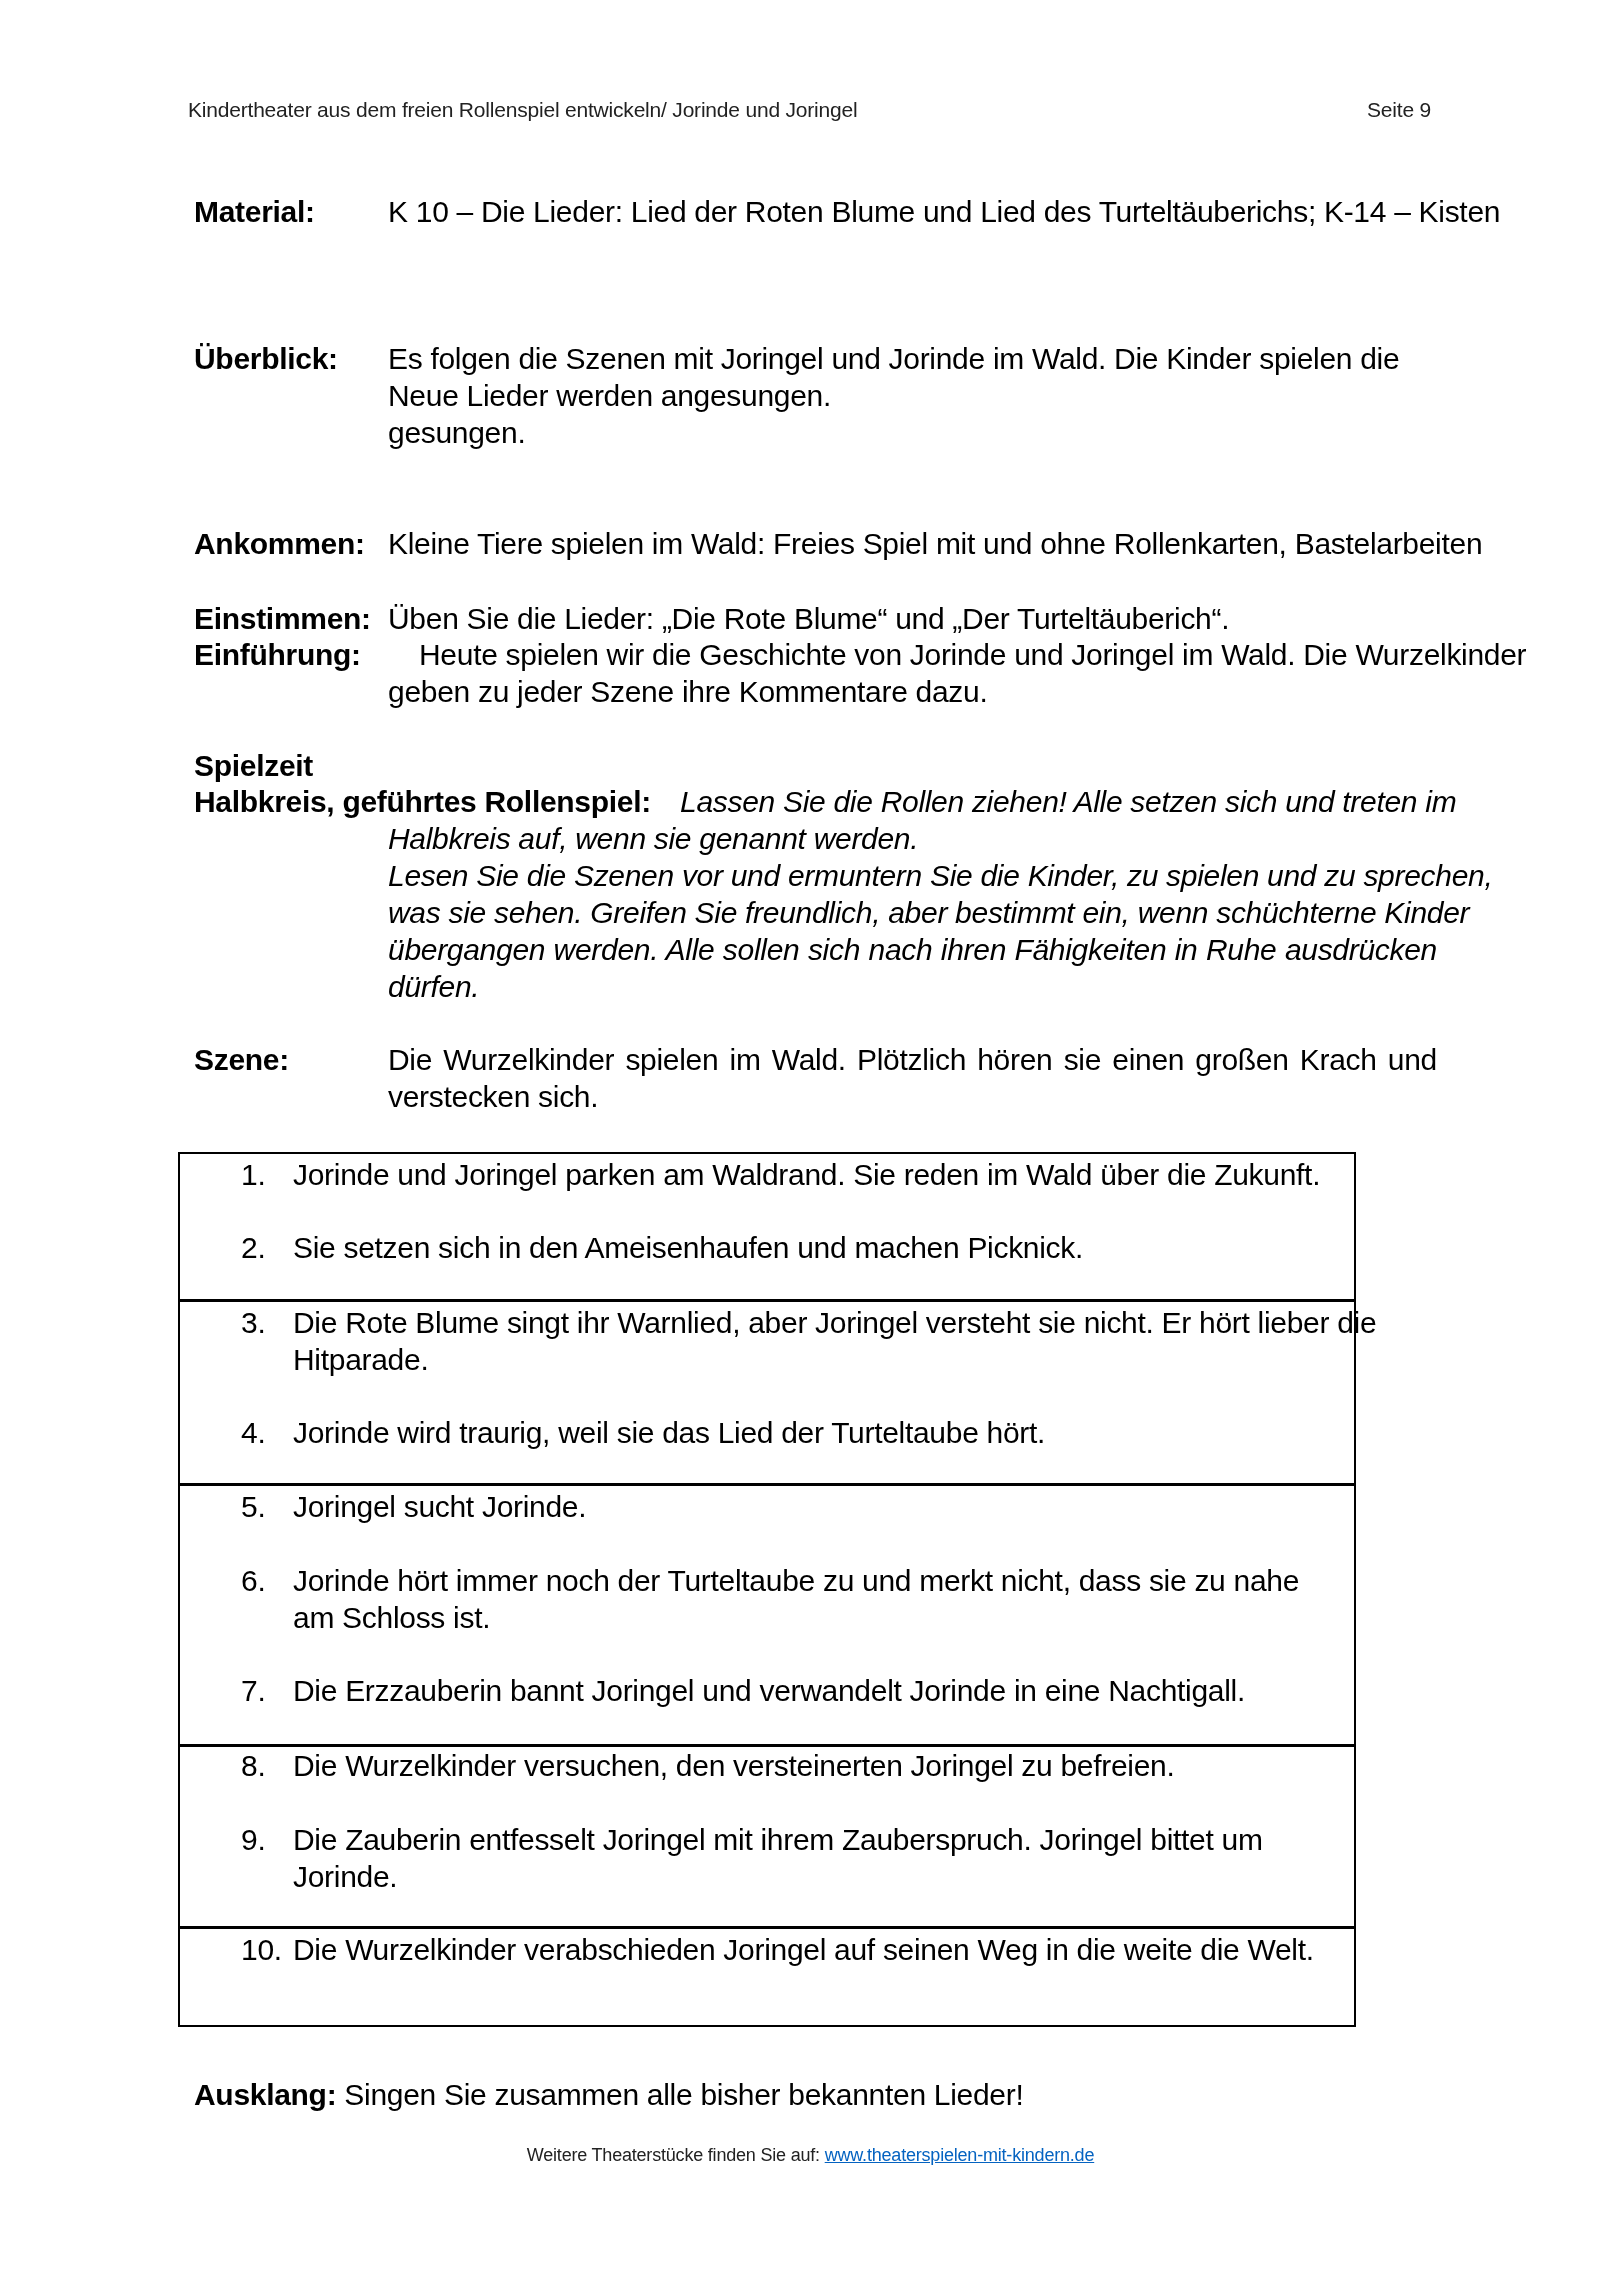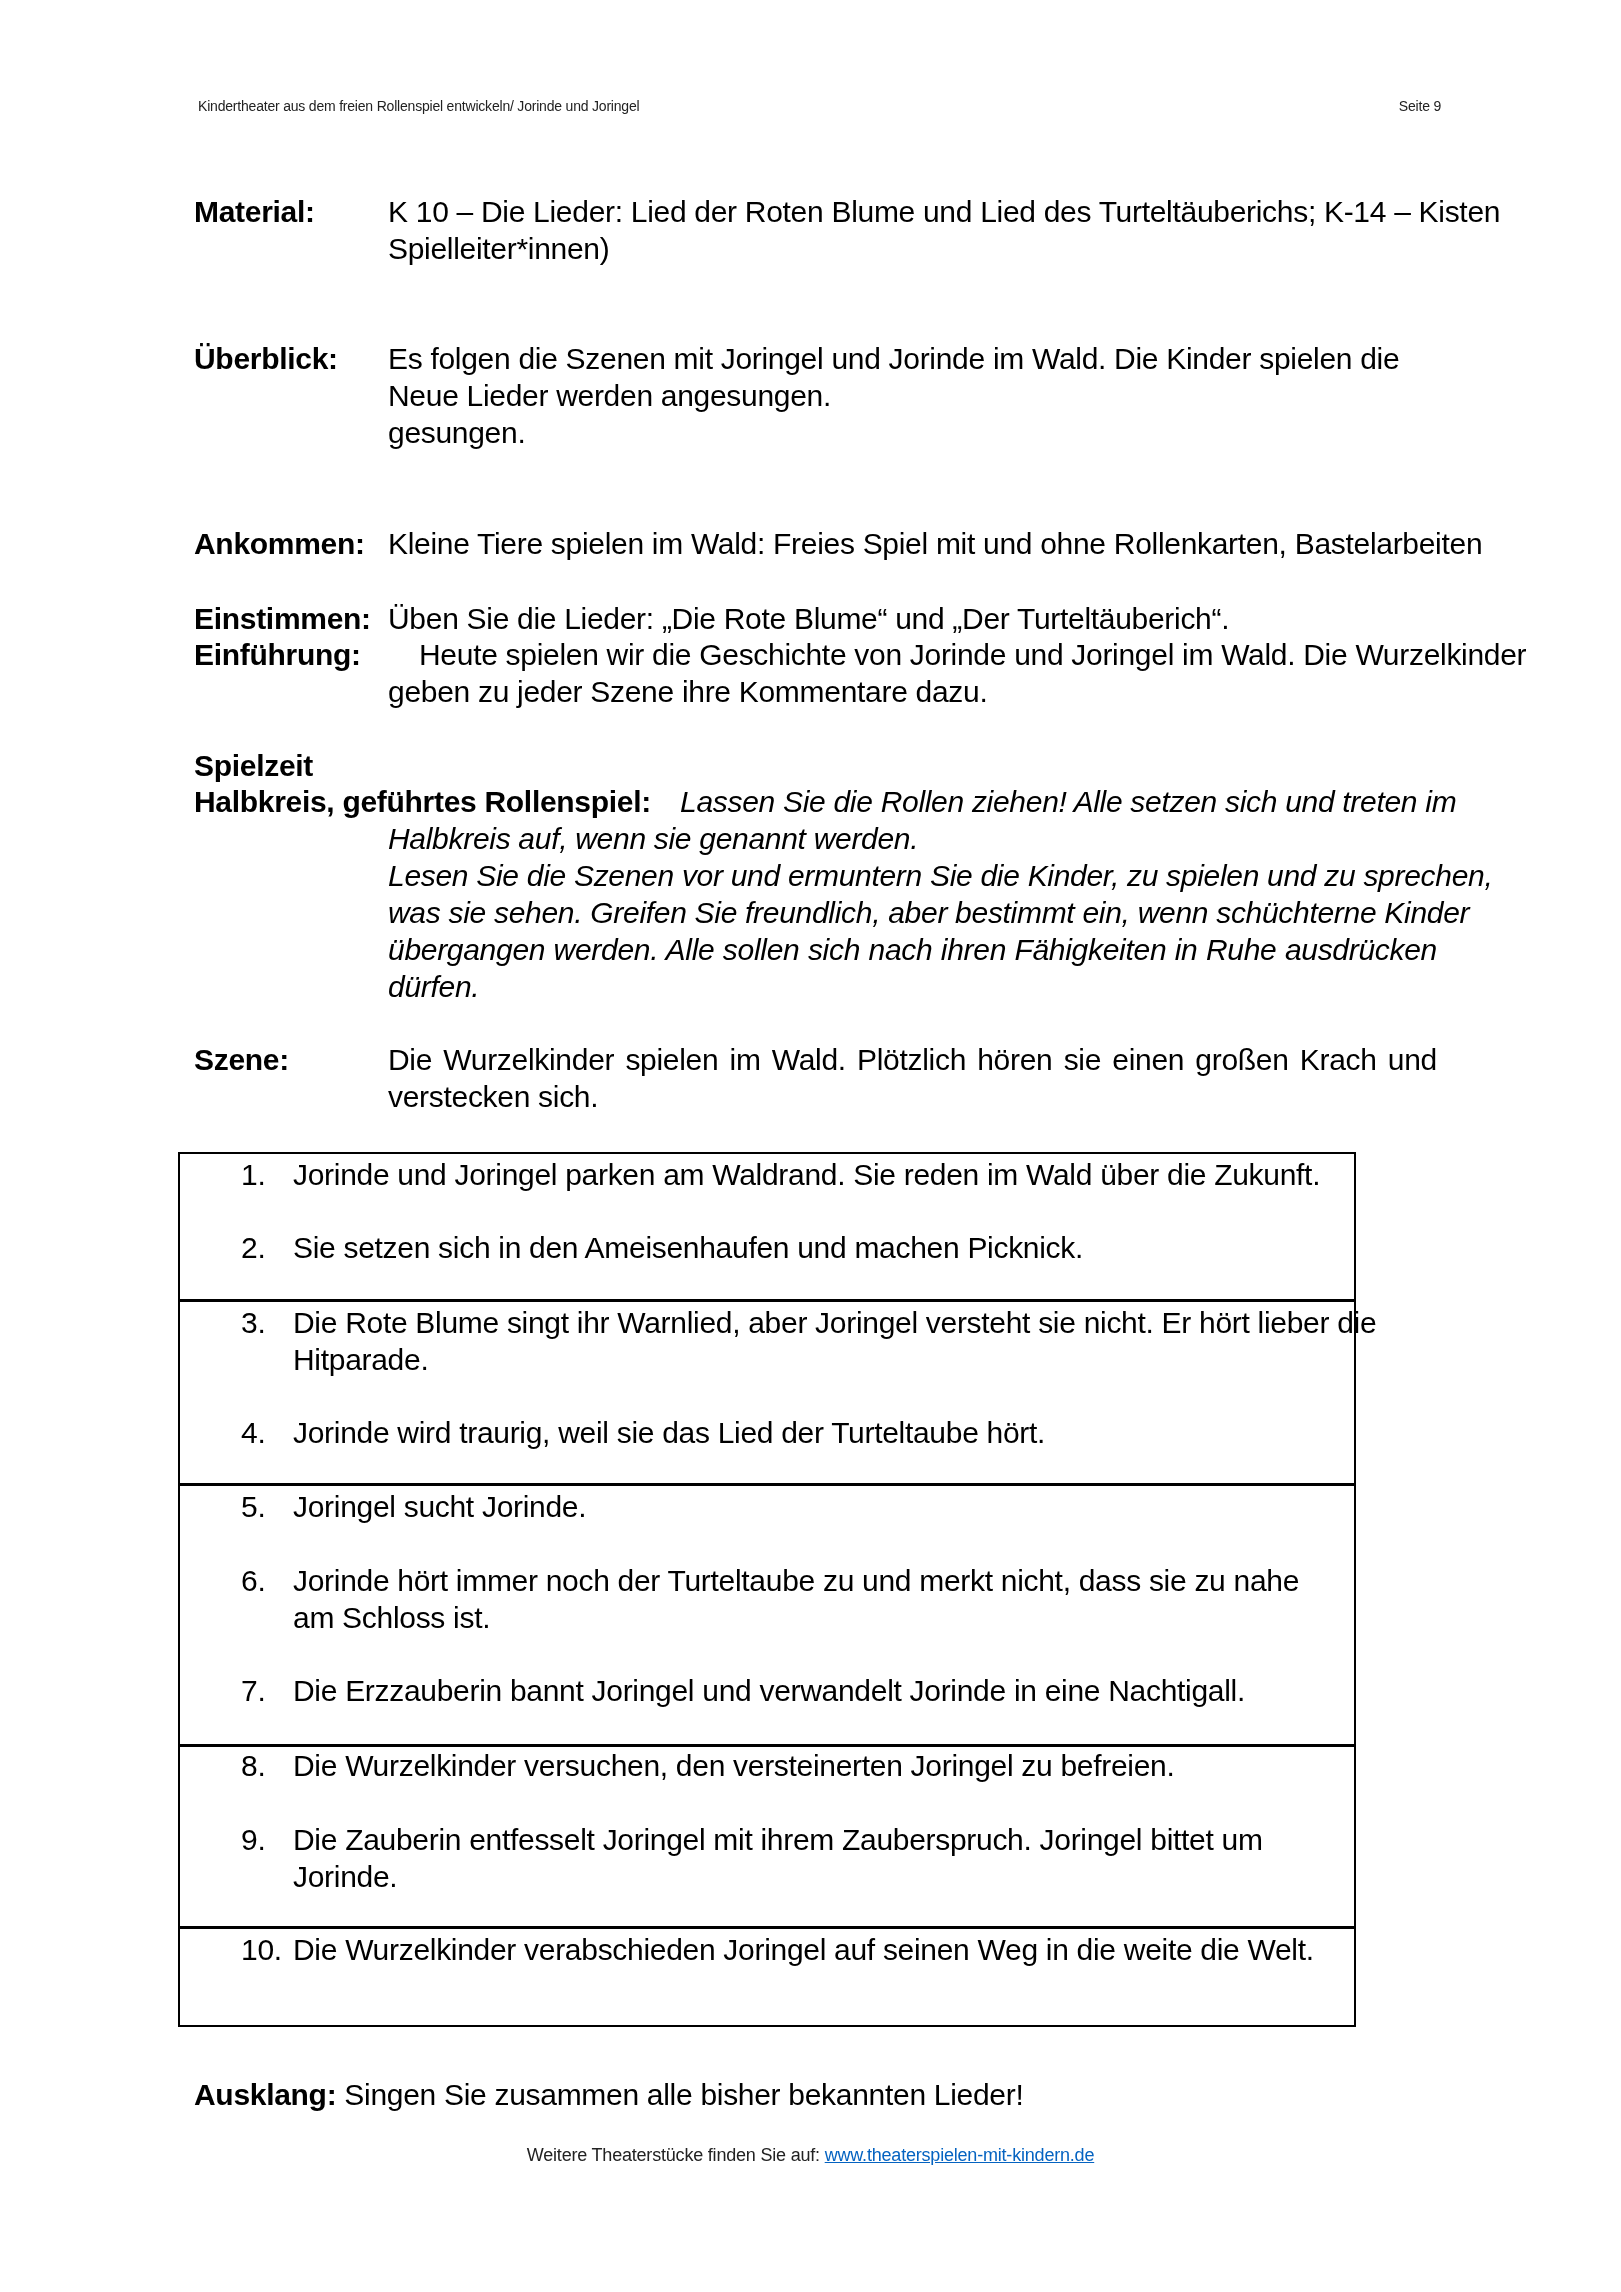--- a/index.html
+++ b/index.html
@@ -2,22 +2,22 @@
 <html><head>
   <meta charset="utf-8">
   <style>
     html, body { margin: 0; padding: 0; background: #ffffff; }
     body {
       width: 1621px; height: 2293px; position: relative; overflow: hidden;
       font-family: "Liberation Sans", sans-serif; color: #000;
     }
     .page { position: absolute; left: 0; top: 0; width: 1621px; height: 2293px; }
     .header {
-      position: absolute; left: 198px; top: 98px; width: 1243px;
-      font-size: 14px; color: #222; letter-spacing: -0.2px;
+      position: absolute; left: 188px; top: 98px; width: 1243px;
+      font-size: 21px; color: #222; letter-spacing: -0.2px;
       display: flex; justify-content: space-between;
     }
     .txt { font-size: 30px; line-height: 37px; letter-spacing: -0.3px; }
     .row { position: absolute; left: 194px; width: 1243px; }
     .lbl { position: absolute; left: 0; top: 0; font-weight: bold; }
     .lbl.normal { font-weight: bold; }
     .body-col { position: absolute; left: 194px; width: 1049px; }
     .body-col div { white-space: nowrap; }
     .just { text-align: justify; text-align-last: justify; }
     .it { font-style: italic; }
@@ -44,21 +44,20 @@
 
   <div class="header">
     <span>Kindertheater aus dem freien Rollenspiel entwickeln/ Jorinde und Joringel</span>
     <span>Seite 9</span>
   </div>
 
   <div class="row txt" style="top:193px;">
     <span class="lbl">Material:</span>
     <div class="body-col" style="left:194px;">
       <div>K 10 – Die Lieder: Lied der Roten Blume und Lied des Turteltäuberichs; K-14 – Kisten</div>
-      <div>Spielleiter*innen)</div>
     </div>
   </div>
 
   <div class="row txt" style="top:340px;">
     <span class="lbl">Überblick:</span>
     <div class="body-col" style="left:194px;">
       <div>Es folgen die Szenen mit Joringel und Jorinde im Wald. Die Kinder spielen die</div>
       <div>Neue Lieder werden angesungen.</div>
       <div>gesungen.</div>
     </div>

